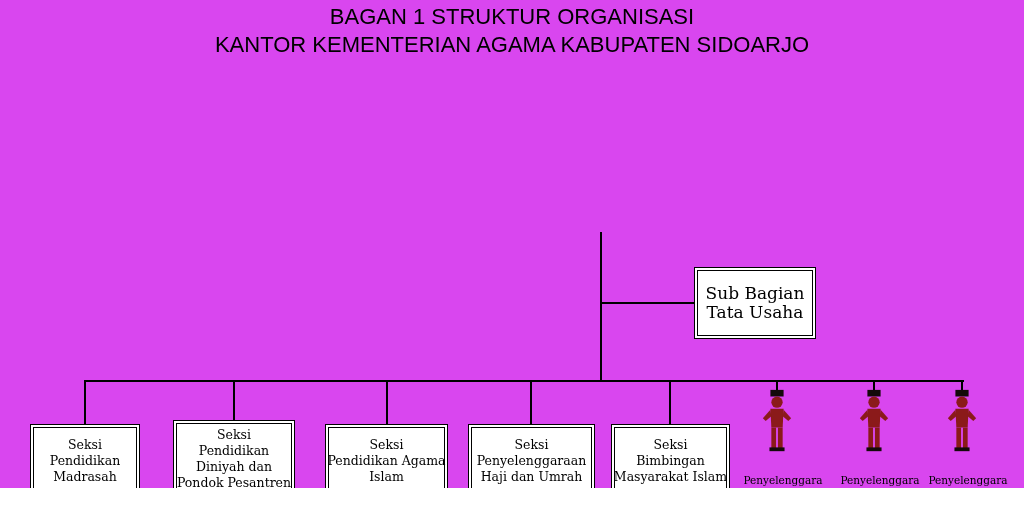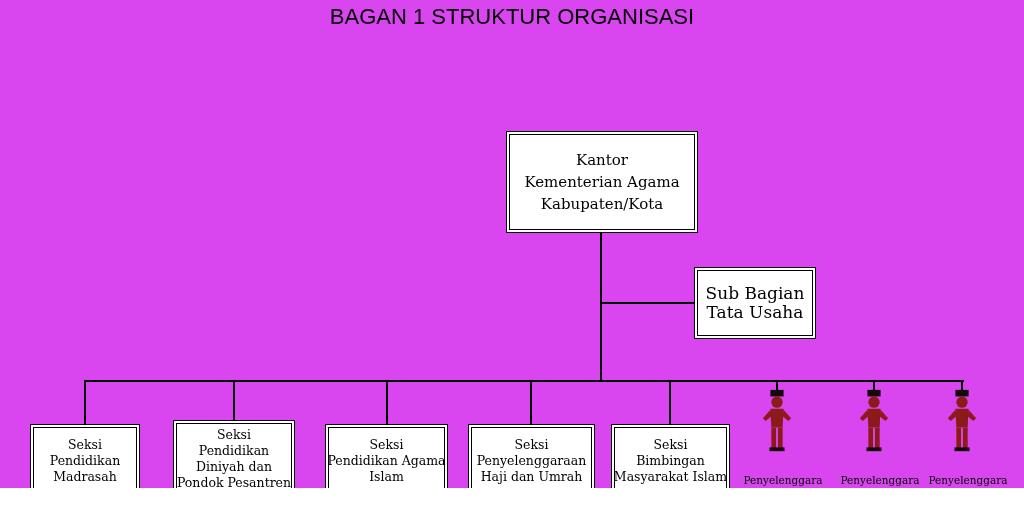--- a/index.html
+++ b/index.html
@@ -106,37 +106,35 @@
     margin-left: 12px;
   }
 </style>
 </head>
 <body>
 
 <div class="canvas">
 
   <div class="title-block">
     <div>BAGAN 1 STRUKTUR ORGANISASI</div>
+    <div>KANTOR KEMENTERIAN AGAMA KABUPATEN SIDOARJO</div>
   </div>
 
   <div class="vline line-trunk"></div>
   <div class="hline line-to-tu"></div>
   <div class="hline line-bus"></div>
   <div class="vline drop-0"></div>
   <div class="vline drop-1"></div>
   <div class="vline drop-2"></div>
   <div class="vline drop-3"></div>
   <div class="vline drop-4"></div>
   <div class="vline drop-5"></div>
   <div class="vline drop-6"></div>
   <div class="vline drop-7"></div>
 
-  <div class="box box-root">Kantor
-Kementerian Agama
-Kabupaten/Kota</div>
 
   <div class="box box-tu">Sub Bagian
 Tata Usaha</div>
 
   <div class="box box-seksi seksi-0">Seksi
 Pendidikan
 Madrasah</div>
   <div class="box box-seksi seksi-1">Seksi
 Pendidikan
 Diniyah dan

